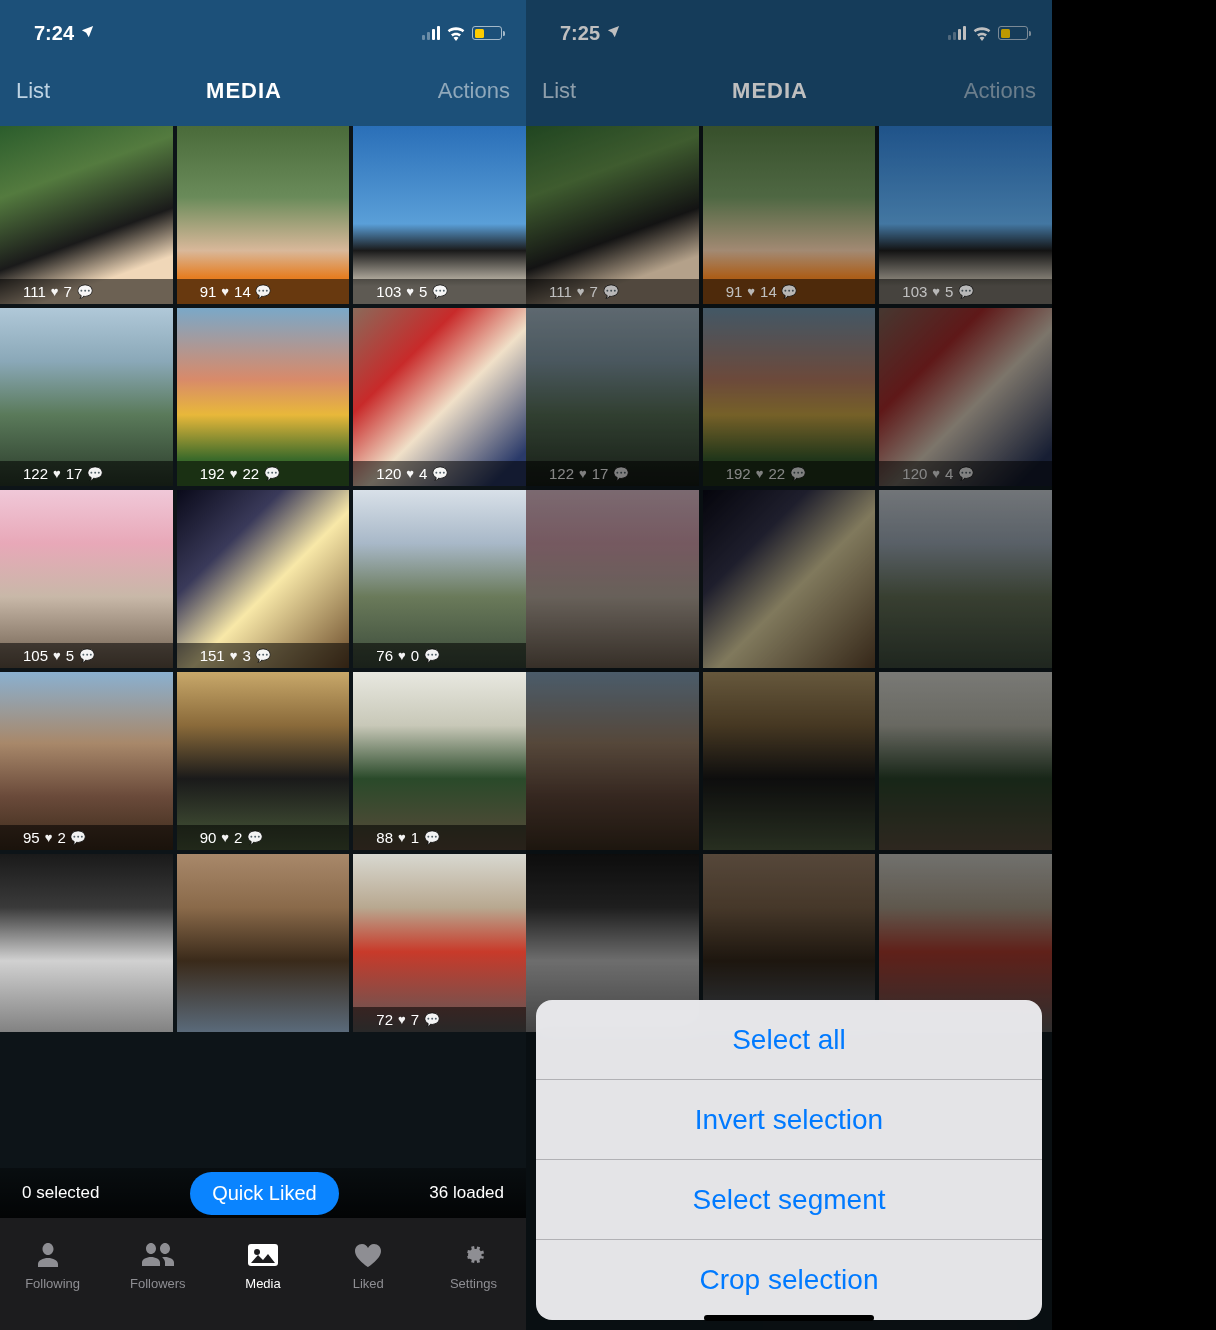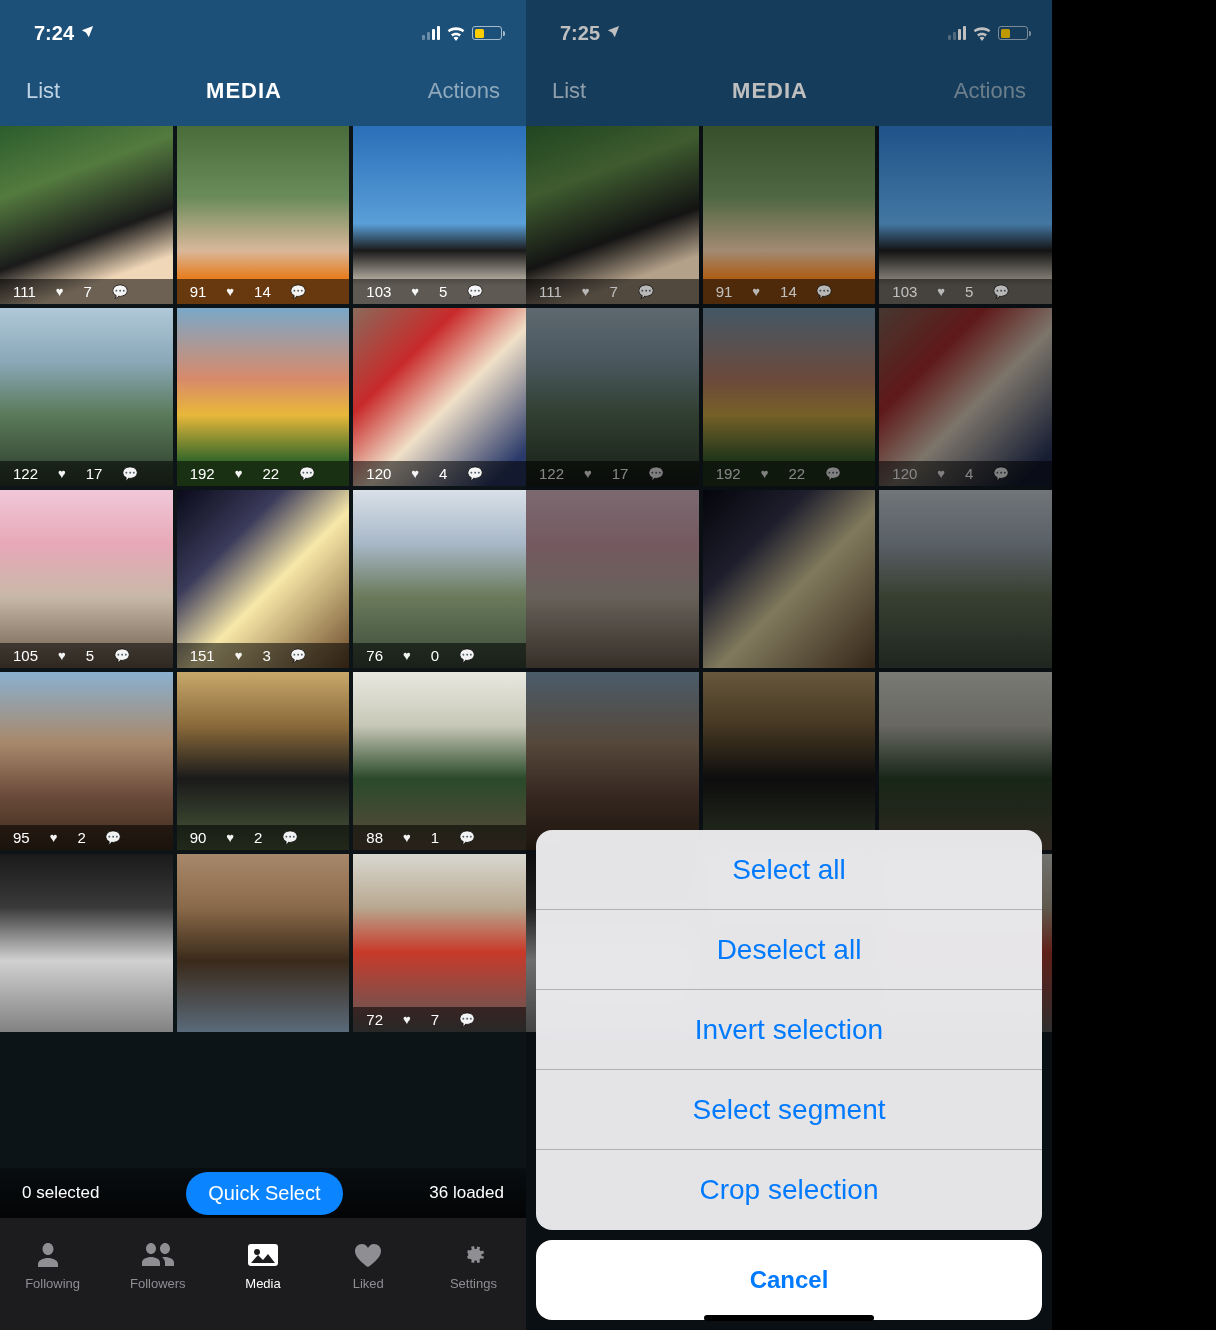--- a/index.html
+++ b/index.html
@@ -60,21 +60,21 @@
     height: 9px; width: 35%; margin-left: 1.5px;
     background: #ffcc00; border-radius: 1.5px;
   }
   
   .nav-bar {
     height: 70px;
     background: #1c5079;
     display: flex;
     align-items: center;
     justify-content: space-between;
-    padding: 0 26px;
+    padding: 0 16px;
     color: #fff;
   }
   .nav-left, .nav-right { font-size: 22px; color: #8fa8bb; cursor: pointer; }
   .nav-title { font-size: 22px; font-weight: 700; letter-spacing: 1px; color: #fff; }
   .nav-left { color: #bed3e3; }
   
   .grid {
     flex: 1;
     display: grid;
     grid-template-columns: repeat(3, 1fr);
@@ -91,22 +91,22 @@
     overflow: hidden;
   }
   .tile .photo {
     position: absolute; inset: 0;
   }
   .tile .meta {
     position: absolute; left: 0; right: 0; bottom: 0;
     background: rgba(0,0,0,0.55);
     color: #fff;
     font-size: 15px;
-    padding: 4px 13px;
-    display: flex; align-items: center; gap: 20px;
+    padding: 4px 23px;
+    display: flex; align-items: center; gap: 5px;
   }
   .tile .meta .heart, .tile .meta .comment {
     font-size: 13px; opacity: 0.95;
   }
   
   .p1 { background: linear-gradient(160deg,#2b5d2c 0%,#547b3f 30%,#1a1a1a 60%,#f0d7b8 80%); }
   .p2 { background: linear-gradient(180deg,#4a6b3a 0%,#6a8b5a 40%,#d9b89a 70%,#e67e22 85%); }
   .p3 { background: linear-gradient(180deg,#2a6fb8 0%,#5a9fd8 55%,#1a1a1a 70%,#d0c8b8 90%); }
   .p4 { background: linear-gradient(180deg,#b0c8d8 0%,#8aa8b8 30%,#5a7a5a 60%,#2a3a2a 100%); }
   .p5 { background: linear-gradient(180deg,#7aa8c8 0%,#d88a6a 40%,#e8b83a 60%,#3a6a2a 85%); }
@@ -367,21 +367,21 @@
             <span>72</span>
             <span class="heart">♥</span>
             <span>7</span>
             <span class="comment">💬</span>
           </div>
         </div>
     </div>
 
     <div class="select-bar">
       <span>0 selected</span>
-      <button class="quick-select-btn">Quick Select</button>
+      <button class="quick-select-btn">Quick Liked</button>
       <span>36 loaded</span>
     </div>
 
     <div class="tab-bar">
       <div class="tab">
         <div class="ticon">
             <svg width="34" height="28" viewBox="0 0 34 28" fill="#8e8e93">
               <path d="M12 14c3 0 5.5-2.7 5.5-6S15 2 12 2 6.5 4.7 6.5 8s2.5 6 5.5 6zm0 3c-5 0-10 2.5-10 6v3h20v-3c0-3.5-5-6-10-6z"></path>
             </svg>
           </div>
@@ -541,24 +541,22 @@
       <div class="tile dimrow">
           <div class="photo p15"></div>
         </div>
     </div>
 
     <div class="grid-overlay-dim"></div>
 
     <div class="action-sheet-backdrop">
       <div class="sheet-group">
         <div class="sheet-item">Select all</div>
-        <div class="sheet-item">Deselect all</div>
         <div class="sheet-item">Invert selection</div>
         <div class="sheet-item">Select segment</div>
         <div class="sheet-item">Crop selection</div>
       </div>
-      <div class="sheet-cancel">Cancel</div>
     </div>
 
     <div class="home-indicator"></div>
   </div>
 
 </div>
 
 </body></html>

